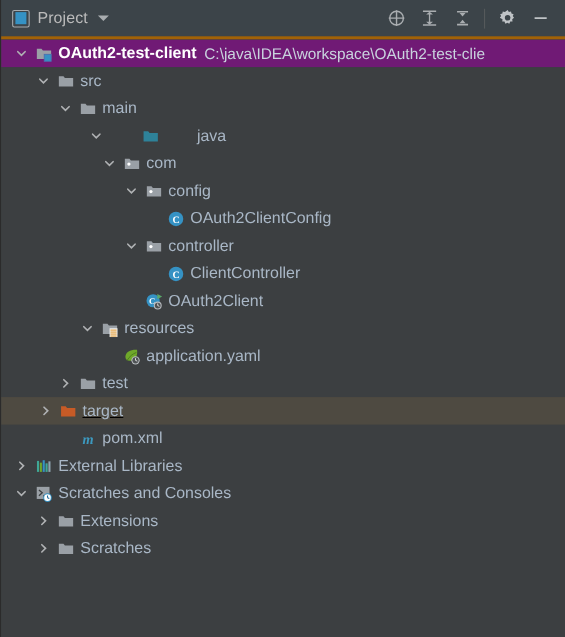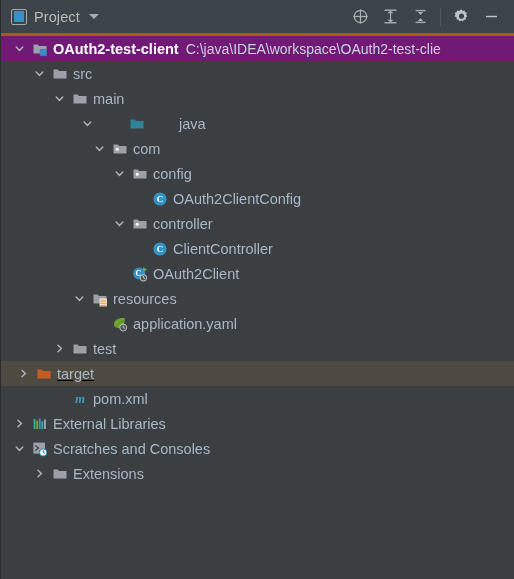--- a/index.html
+++ b/index.html
@@ -372,21 +372,21 @@
             <path d="M5.0 3.2 L8.4 6.5 L5.0 9.8" fill="none" stroke="#AFB1B3" stroke-width="1.5" stroke-linecap="round"></path>
           </svg>
         </span>
         <span class="node-icon">
           <svg width="16" height="16" viewBox="0 0 16 16">
             <path fill="#9AA0A6" d="M1.5 3.4h4.2l1.3 1.5h7.5v7.7H1.5z"></path>
           </svg>
         </span>
         <span class="label">test</span>
       </div>
-      <div class="row hovered" style="padding-left: 16px; text-decoration: underline;">
+      <div class="row hovered" style="padding-left: 34px; text-decoration: underline;">
         <span class="twisty">
           <svg width="13" height="13" viewBox="0 0 13 13">
             <path d="M5.0 3.2 L8.4 6.5 L5.0 9.8" fill="none" stroke="#AFB1B3" stroke-width="1.5" stroke-linecap="round"></path>
           </svg>
         </span>
         <span class="node-icon">
           <svg width="16" height="16" viewBox="0 0 16 16">
             <path fill="#C75B26" d="M1.5 3.4h4.2l1.3 1.5h7.5v7.7H1.5z"></path>
           </svg>
         </span>
@@ -445,15 +445,28 @@
             <path d="M5.0 3.2 L8.4 6.5 L5.0 9.8" fill="none" stroke="#AFB1B3" stroke-width="1.5" stroke-linecap="round"></path>
           </svg>
         </span>
         <span class="node-icon">
           <svg width="16" height="16" viewBox="0 0 16 16">
             <path fill="#9AA0A6" d="M1.5 3.4h4.2l1.3 1.5h7.5v7.7H1.5z"></path>
           </svg>
         </span>
         <span class="label">Extensions</span>
       </div>
+      <div class="row" style="padding-left: 32px;">
+        <span class="twisty">
+          <svg width="13" height="13" viewBox="0 0 13 13">
+            <path d="M5.0 3.2 L8.4 6.5 L5.0 9.8" fill="none" stroke="#AFB1B3" stroke-width="1.5" stroke-linecap="round"></path>
+          </svg>
+        </span>
+        <span class="node-icon">
+          <svg width="16" height="16" viewBox="0 0 16 16">
+            <path fill="#9AA0A6" d="M1.5 3.4h4.2l1.3 1.5h7.5v7.7H1.5z"></path>
+          </svg>
+        </span>
+        <span class="label">Scratches</span>
+      </div>
     </div>
 
 </div>
 
 </body></html>

